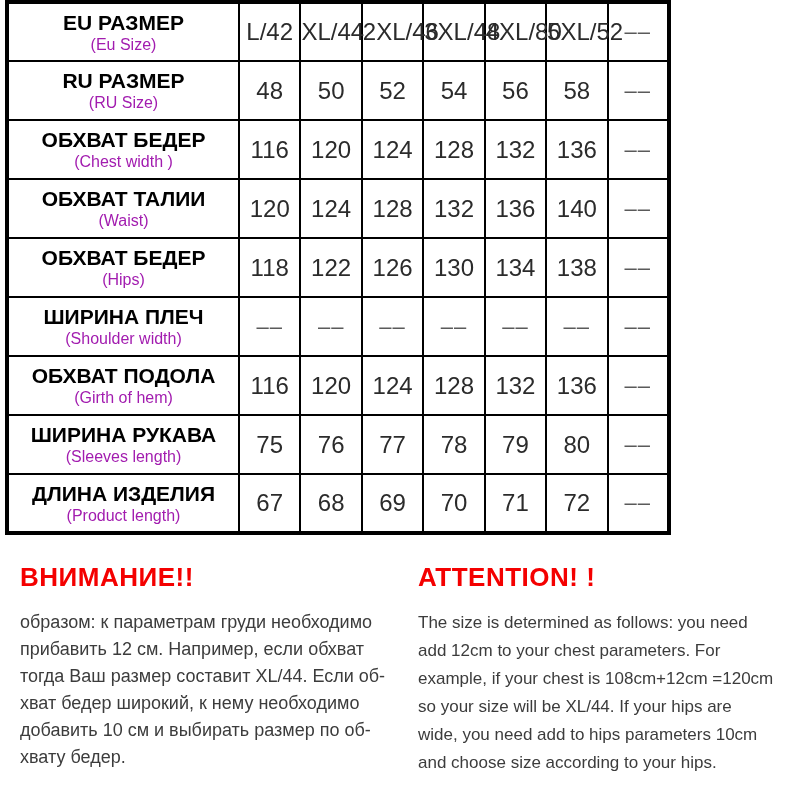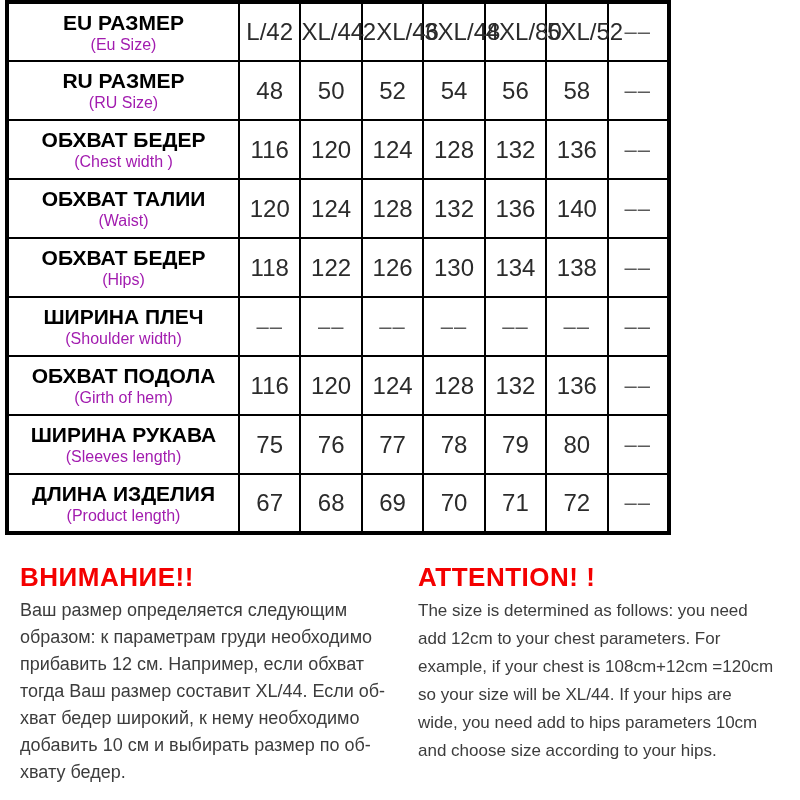--- a/index.html
+++ b/index.html
@@ -17,21 +17,21 @@
     height:59px; padding:0;
   }
   .row-label { font-weight:bold; font-size:21px; color:#000; line-height:24px; }
   .row-sublabel { font-weight:normal; font-size:16px; color:#a21caf; line-height:19px; }
   td.value-cell { font-size:24px; color:#2b2b2b; }
   td.value-cell.dash { color:#5a5a5a; letter-spacing:1px; font-size:22px; }
 
   .notes { position:absolute; left:20px; top:562px; width:775px; display:flex; }
   .note-ru { width:383px; flex:0 0 383px; margin-right:15px; }
   .note-en { flex:1 1 auto; }
-  .note-title { font-size:26px; font-weight:bold; margin-bottom:4px; letter-spacing:0.5px; }
+  .note-title { font-size:26px; font-weight:bold; margin-bottom:16px; letter-spacing:0.5px; }
   .note-line { white-space:pre; color:#3c3c3c; }
   .note-ru .note-line { font-size:18px; line-height:27px; }
   .note-en .note-line { font-size:17px; line-height:28px; }
 </style>
 </head>
 <body>
 
 <table class="size-table">
   <colgroup>
     <col class="label-col">
@@ -161,21 +161,20 @@
         <td class="value-cell">72</td>
         <td class="value-cell dash">––</td>
       </tr>
     </tbody>
 </table>
 
 <div class="notes">
   <div class="note note-ru">
     <div class="note-title" style="color: rgb(244, 0, 0);">ВНИМАНИЕ!!</div>
     <div class="note-body" id="ru-lines">
-        <div class="note-line">Ваш размер определяется следующим</div>
         <div class="note-line">образом: к параметрам груди необходимо</div>
         <div class="note-line">прибавить 12 см. Например, если обхват</div>
         <div class="note-line">тогда Ваш размер составит XL/44. Если об-</div>
         <div class="note-line">хват бедер широкий, к нему необходимо</div>
         <div class="note-line">добавить 10 см и выбирать размер по об-</div>
         <div class="note-line">хвату бедер.</div>
       </div>
   </div>
   <div class="note note-en">
     <div class="note-title" style="color: rgb(244, 0, 0);">ATTENTION! !</div>

